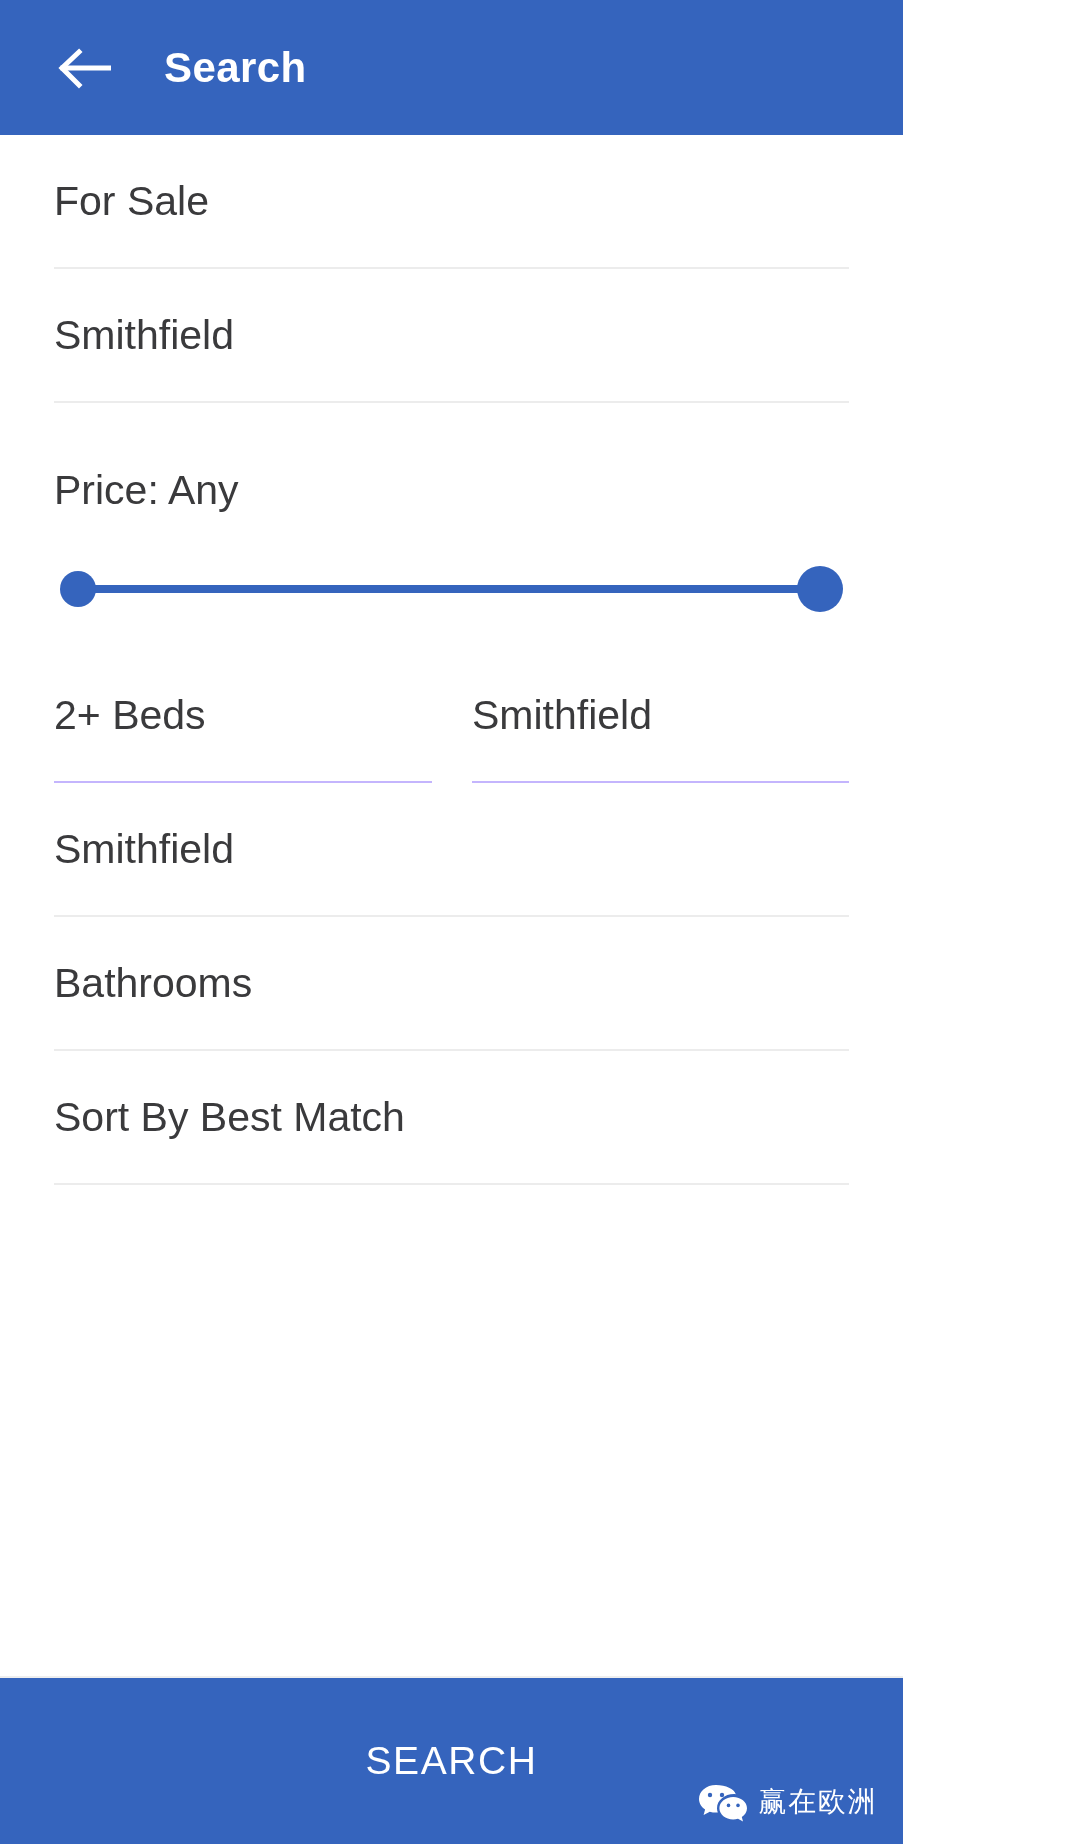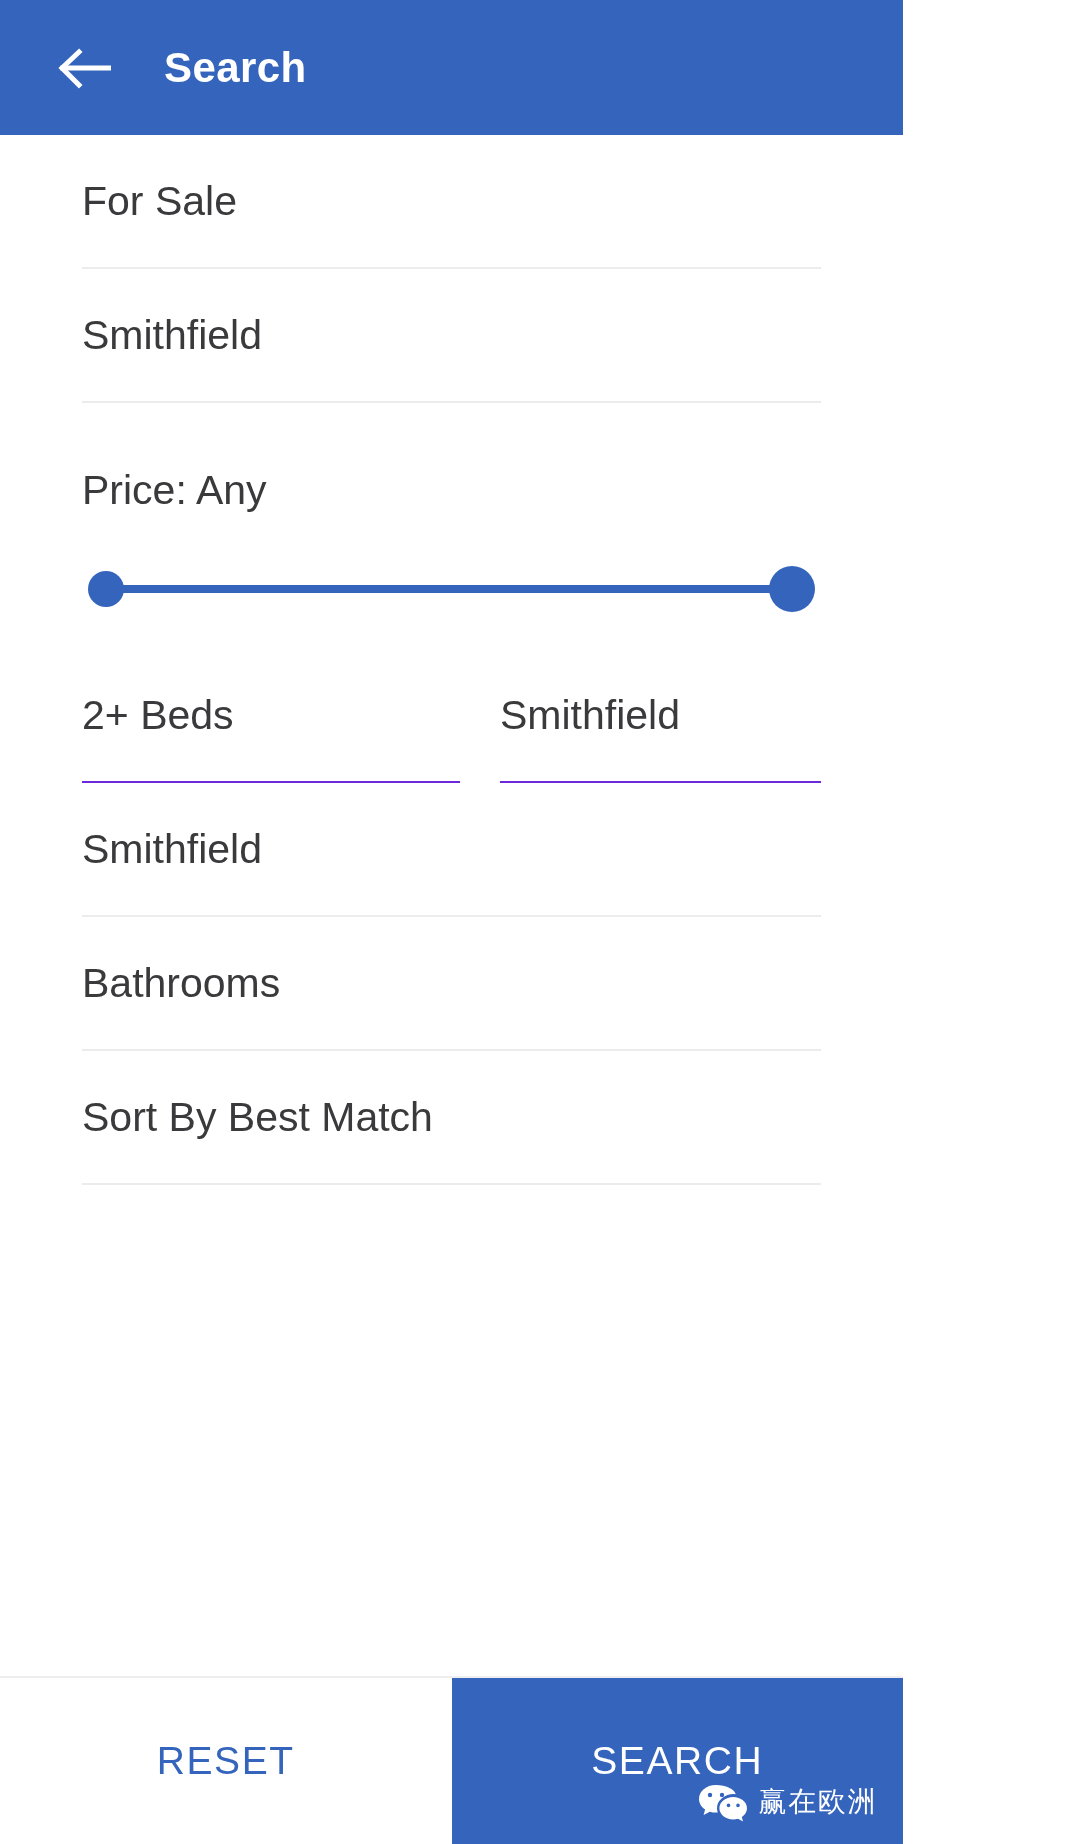--- a/index.html
+++ b/index.html
@@ -54,21 +54,21 @@
     letter-spacing: 0.4px;
     margin-left: 44px;
     line-height: 1;
     white-space: nowrap;
   }
 
   
   .content {
     flex: 1 1 auto;
     background: #ffffff;
-    padding: 0 82px;
+    padding: 0 54px;
     overflow: hidden;
   }
 
   .field {
     height: 134px;
     display: flex;
     align-items: center;
     border-bottom: 2px solid #ececec;
     cursor: pointer;
   }
@@ -138,21 +138,21 @@
   
   .field-row2 {
     display: flex;
     height: 134px;
   }
 
   .field-col {
     flex: 0 0 378px;
     display: flex;
     align-items: center;
-    border-bottom: 2px solid #6d28d9;
+    border-bottom: 2px solid #c4b5fd;
     cursor: pointer;
   }
 
   .field-col.spacer {
     flex: 0 0 40px;
     border-bottom: none;
   }
 
   .field-col.right {
     flex: 1 1 auto;
@@ -266,21 +266,20 @@
       <span class="field-label">Bathrooms</span>
     </div>
 
     <div class="field">
       <span class="field-label">Sort By Best Match</span>
     </div>
 
   </div>
 
   <div class="actions">
-    <div class="btn btn-reset">RESET</div>
     <div class="btn btn-search">
       <span>SEARCH</span>
       <div class="watermark">
         <span>
           <svg class="wechat-icon" width="52" height="40" viewBox="0 0 52 40" aria-hidden="true">
             <path d="M19 3 C9 3 2 9.4 2 17 c0 4.3 2.4 8.1 6.1 10.6 L6.6 33 l6.2 -3.3 c2 .6 4 .9 6.2 .9 .6 0 1.2 0 1.8 -.1 -.5 -1.4 -.8 -2.8 -.8 -4.3 0 -7.8 7.6 -14.1 17 -14.1 .6 0 1.2 0 1.8 .1 C37.2 7 29 3 19 3 Z" fill="#ffffff"></path>
             <circle cx="13" cy="13" r="2.2" fill="#3564bd"></circle>
             <circle cx="25" cy="13" r="2.2" fill="#3564bd"></circle>
             <path d="M50 26.2 C50 20 43.8 15 36.2 15 C28.6 15 22.4 20 22.4 26.2 c0 6.2 6.2 11.2 13.8 11.2 1.7 0 3.3 -.2 4.8 -.7 l5 2.7 l-1.2 -4.4 C48 32.9 50 29.7 50 26.2 Z" fill="#ffffff"></path>
             <circle cx="31.5" cy="23.4" r="1.8" fill="#3564bd"></circle>

